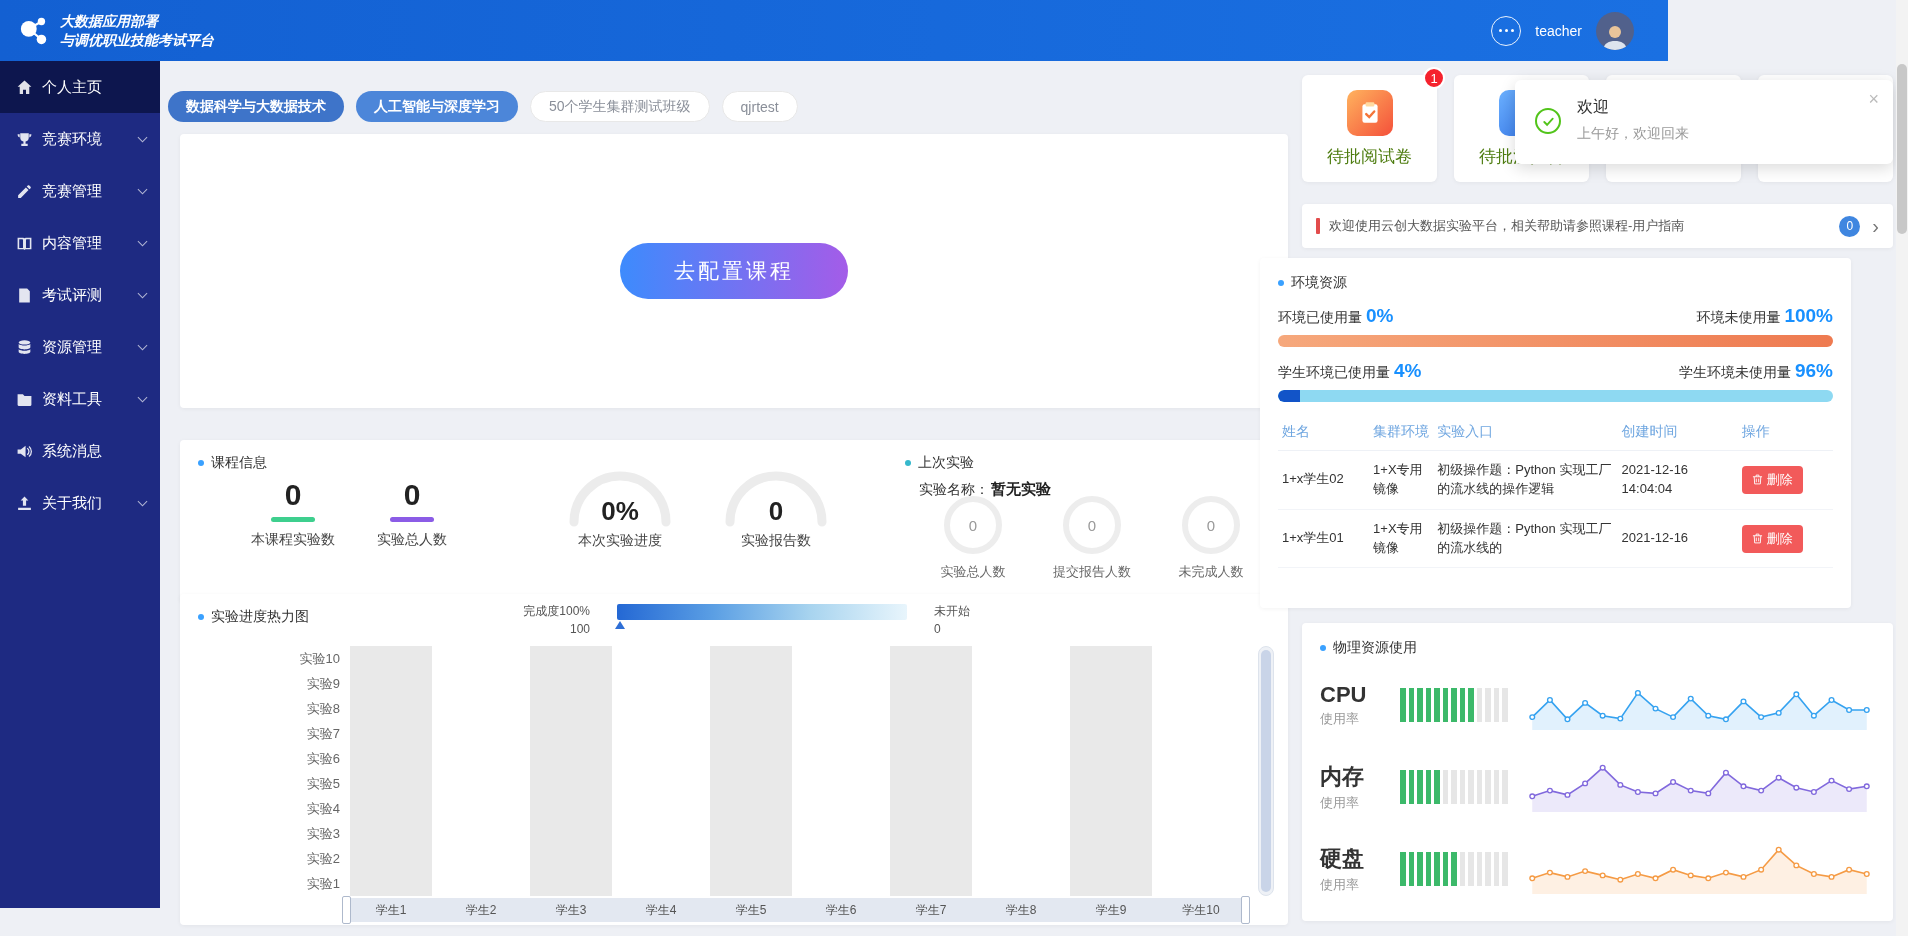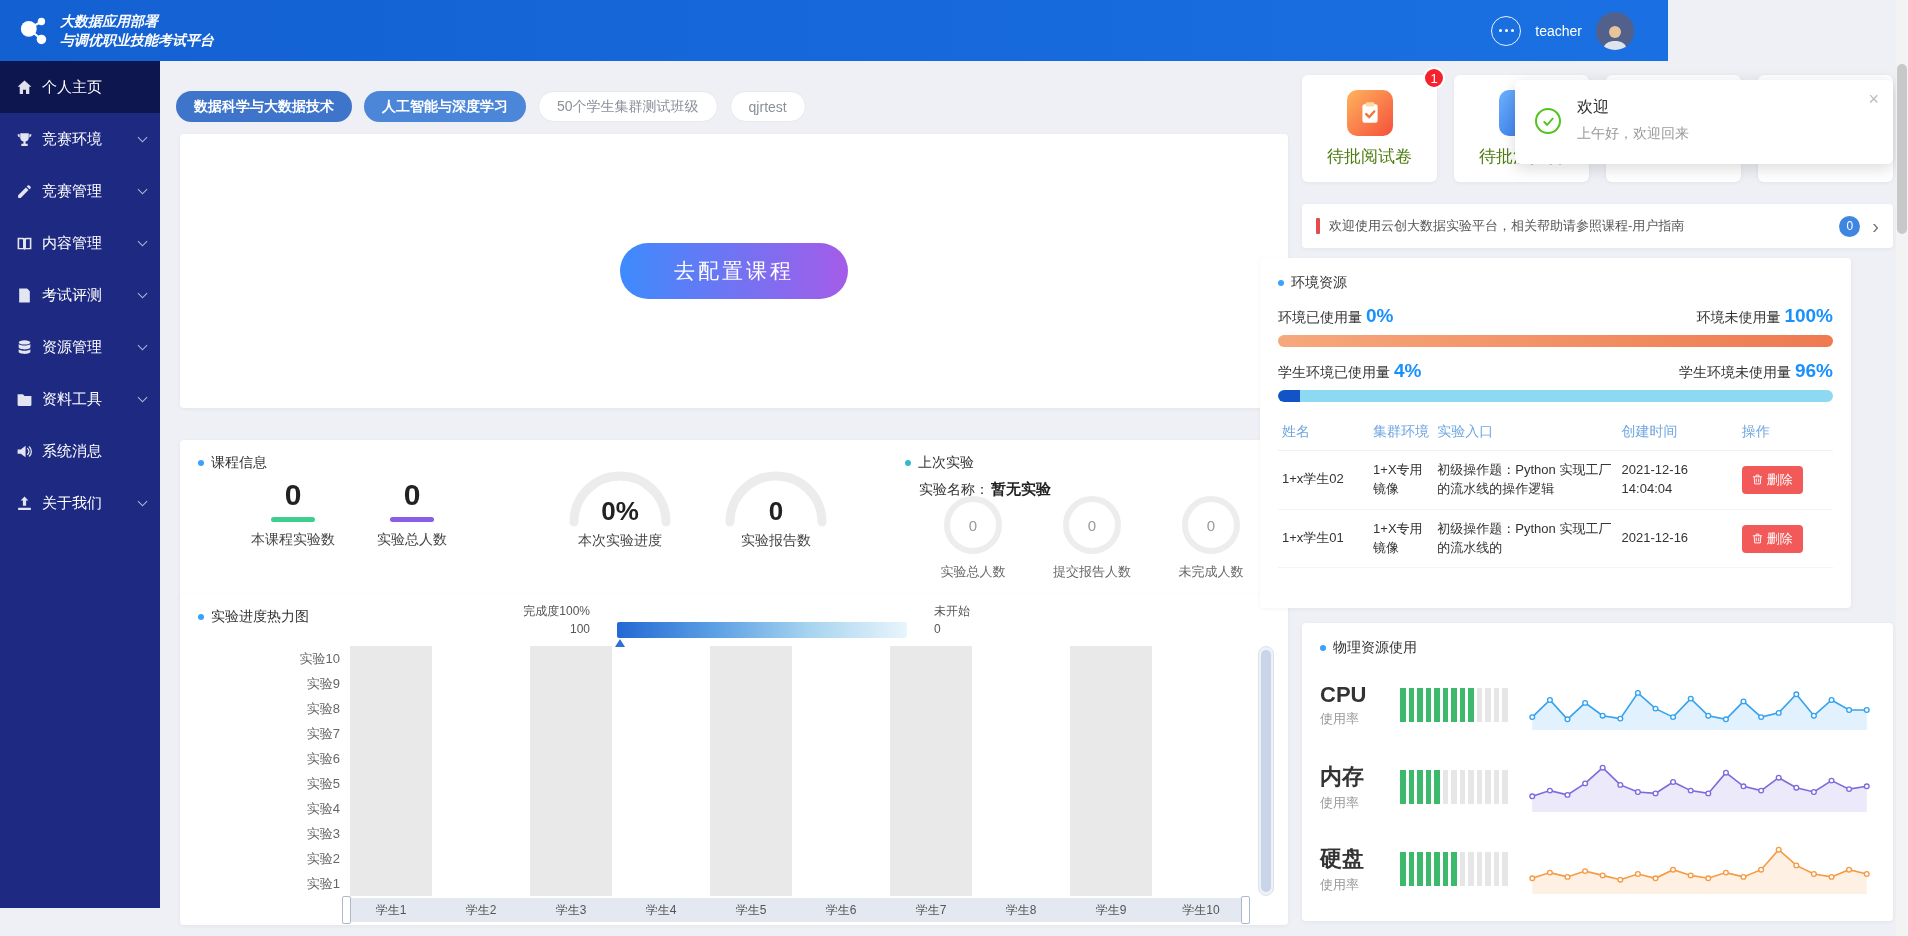--- a/index.html
+++ b/index.html
@@ -18,21 +18,21 @@
   .avatar{width:38px;height:38px;border-radius:50%;overflow:hidden;background:#51618c;display:flex;align-items:flex-end;justify-content:center}
   
   #sidebar{position:absolute;left:0;top:61px;width:160px;height:847px;background:#1e2a82;z-index:20}
   .side-item{height:52px;display:flex;align-items:center;padding:0 14px 0 16px;color:#fff;font-size:15px;cursor:pointer}
   .side-item.active{background:#0d164e}
   .sicon{width:17px;height:17px;margin-right:9px;color:rgba(255,255,255,.88);flex:none}
   .sicon svg{width:100%;height:100%;display:block;fill:currentColor}
   .slabel{flex:1;white-space:nowrap}
   .chev{width:7px;height:7px;border-right:1.5px solid rgba(255,255,255,.65);border-bottom:1.5px solid rgba(255,255,255,.65);transform:rotate(45deg);margin-top:-4px}
   
-  #tabs{position:absolute;left:176px;top:91px;display:flex;gap:12px;z-index:5}
+  #tabs{position:absolute;left:168px;top:91px;display:flex;gap:12px;z-index:5}
   .tab{height:31px;border-radius:16px;padding:0 18px;font-size:14px;display:flex;align-items:center;cursor:pointer;white-space:nowrap}
   .tab.t1{background:#3e74c9;color:#fff;font-weight:bold}
   .tab.t2{background:#4c86d9;color:#fff;font-weight:bold}
   .tab.plain{background:#fff;color:#8a8f99;border:1px solid #e8e8e8}
   
   #banner{left:180px;top:134px;width:1108px;height:274px}
   .config-btn{position:absolute;left:50%;top:50%;transform:translate(-50%,-50%);width:228px;height:56px;border:none;border-radius:28px;background:linear-gradient(90deg,#3d8bfd,#a45ce8);color:#fff;font-size:21px;letter-spacing:3px;cursor:pointer;font-family:inherit}
   
   #info-card{left:180px;top:440px;width:1108px;height:162px}
   .stat{position:absolute;top:40px;width:112px;text-align:center}
@@ -45,21 +45,21 @@
   .glabel{margin-top:4px;font-size:14px;color:#444}
   .lx-title{position:absolute;left:725px;top:14px;font-size:14px;display:flex;align-items:center}
   .lx-title .dot{background:#35b8cc}
   .lx-name{position:absolute;left:739px;top:40px;font-size:14px;color:#333}
   .lx-name b{font-size:15px;color:#222;margin-left:2px}
   .ring-group{position:absolute;top:56px;width:120px;text-align:center}
   .ring{width:58px;height:58px;border:6px solid #ededed;border-radius:50%;margin:0 auto;display:flex;align-items:center;justify-content:center;font-size:15px;color:#999}
   .ring-label{margin-top:9px;font-size:13px;color:#666;white-space:nowrap}
   
   #hm-card{left:180px;top:594px;width:1108px;height:331px}
-  .hm-legend{position:absolute;left:330px;top:8px;display:flex;align-items:flex-end;gap:27px}
+  .hm-legend{position:absolute;left:330px;top:8px;display:flex;align-items:flex-start;gap:27px}
   .hm-leg-txt{font-size:12px;color:#555;line-height:1.5}
   .hm-leg-txt.right{text-align:right;min-width:80px}
   .hm-grad{position:relative;width:290px;height:16px;margin-top:2px;border-radius:2px;background:linear-gradient(90deg,#2468d4,#5b9fe4,#a8d4ef,#e8f5fc)}
   .hm-grad-handle{position:absolute;left:-2px;bottom:-9px;width:0;height:0;border-left:5px solid transparent;border-right:5px solid transparent;border-bottom:8px solid #2f6fd6}
   #hm-y{position:absolute;left:86px;top:52px;width:74px;height:250px;display:flex;flex-direction:column}
   .hm-ylab{flex:1;display:flex;align-items:center;justify-content:flex-end;font-size:13px;color:#666}
   #hm-plot{position:absolute;left:166px;top:52px;width:900px;height:250px;display:flex}
   .hm-col{flex:1;position:relative}
   .hm-col.shaded::before{content:'';position:absolute;left:4px;right:4px;top:0;bottom:0;background:#e9e9e9}
   #hm-x{position:absolute;left:166px;top:304px;width:900px;height:24px;background:#e3e8f1;border-radius:3px;display:flex}

